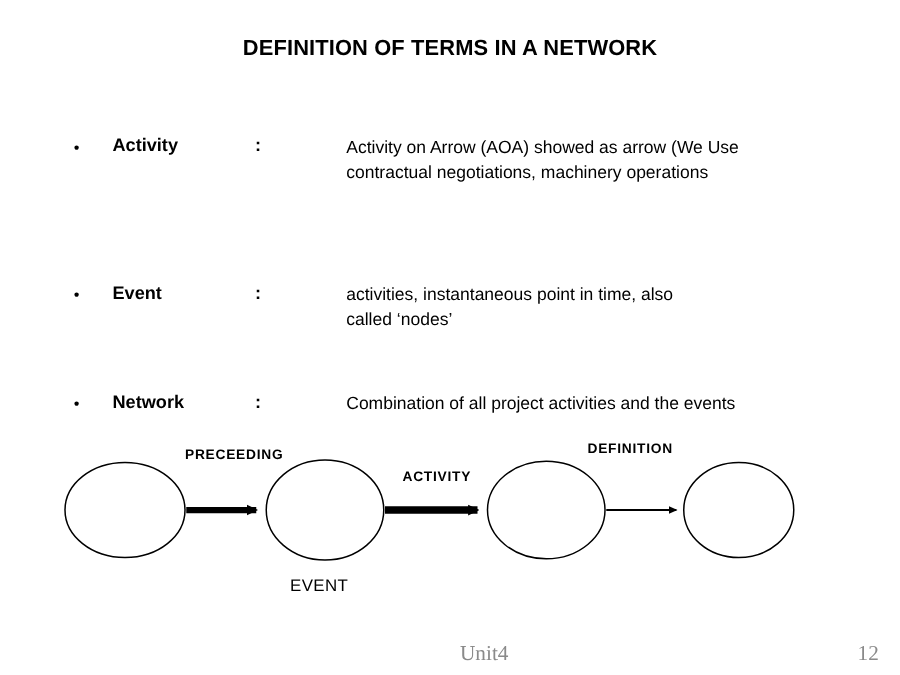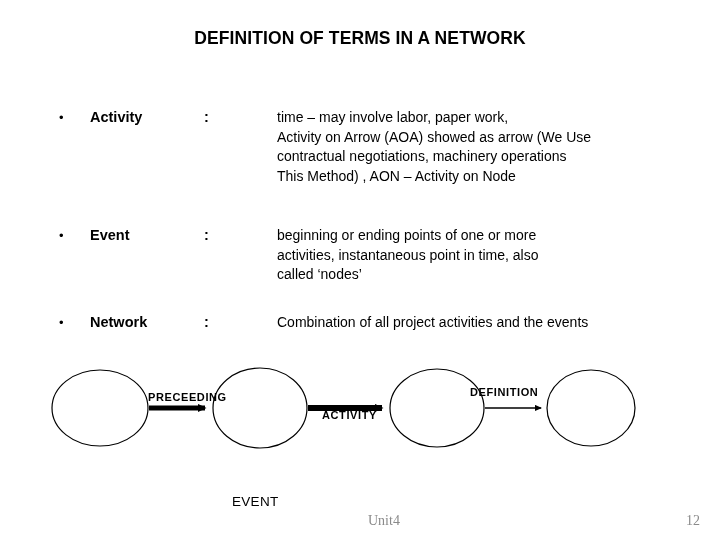--- a/index.html
+++ b/index.html
@@ -91,67 +91,63 @@
   }
   .diagram svg {
     display: block;
   }
   .diag-label {
     position: absolute;
     font-size: 11px;
     font-weight: bold;
     letter-spacing: 0.6px;
     white-space: nowrap;
-    margin-top: 33px;
   }
   .diag-label.plain {
     font-weight: normal;
     font-size: 13.5px;
     letter-spacing: 0.3px;
   }
   #label-preceeding { left: 148px; top: 358px; }
   #label-activity   { left: 322px; top: 376px; }
   #label-successor  { left: 470px; top: 353px; }
   #label-event      { left: 232px; top: 461px; }
 
   
   .footer-text {
     position: absolute;
     font-family: "Liberation Serif", serif;
-    font-size: 14px;
+    font-size: 17px;
     color: #8a8a8a;
   }
   #footer-unit { left: 368px; top: 513px; }
   #footer-page { left: 686px; top: 513px; }
 </style>
 </head>
 <body>
 
 <div class="slide">
 
   <div class="slide-title">DEFINITION OF TERMS IN A NETWORK</div>
 
   <div class="def-row" id="row-activity">
     <span class="def-bullet">•</span>
     <span class="def-term">Activity</span>
     <span class="def-colon">:</span>
     <div class="def-text">
-      <span class="line">time – may involve labor, paper work,</span>
       <span class="line">Activity on Arrow (AOA) showed as arrow (We Use</span>
       <span class="line">contractual negotiations, machinery operations</span>
-      <span class="line">This Method)  , AON – Activity on Node</span>
     </div>
   </div>
 
   <div class="def-row" id="row-event">
     <span class="def-bullet">•</span>
     <span class="def-term">Event</span>
     <span class="def-colon">:</span>
     <div class="def-text">
-      <span class="line">beginning or ending points of one or more</span>
       <span class="line">activities, instantaneous point in time, also</span>
       <span class="line">called ‘nodes’</span>
     </div>
   </div>
 
   <div class="def-row" id="row-network">
     <span class="def-bullet">•</span>
     <span class="def-term">Network</span>
     <span class="def-colon">:</span>
     <div class="def-text">

